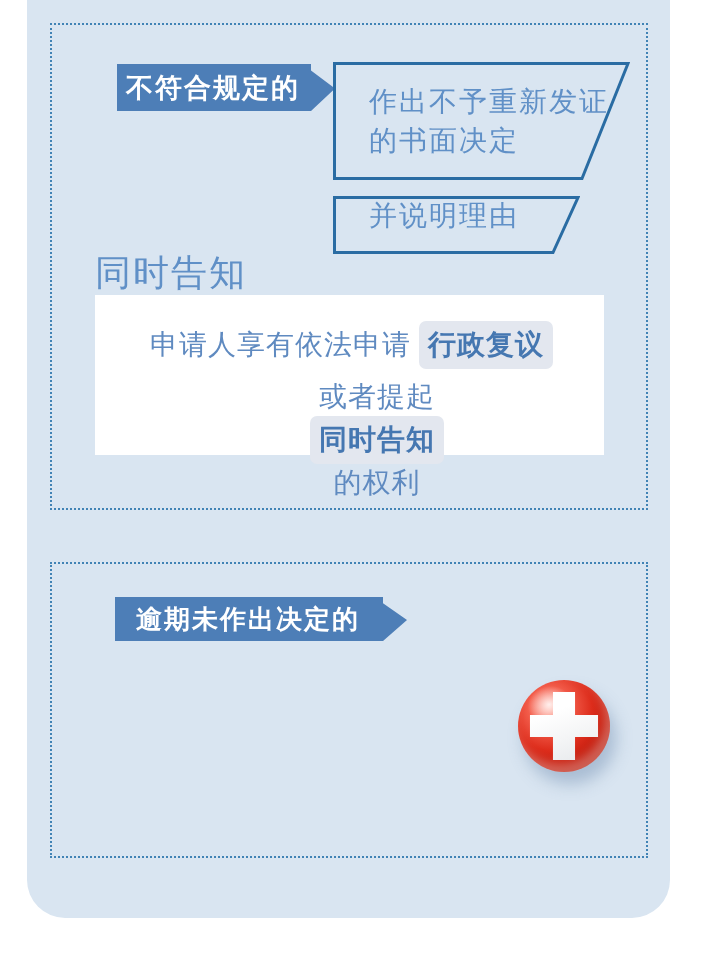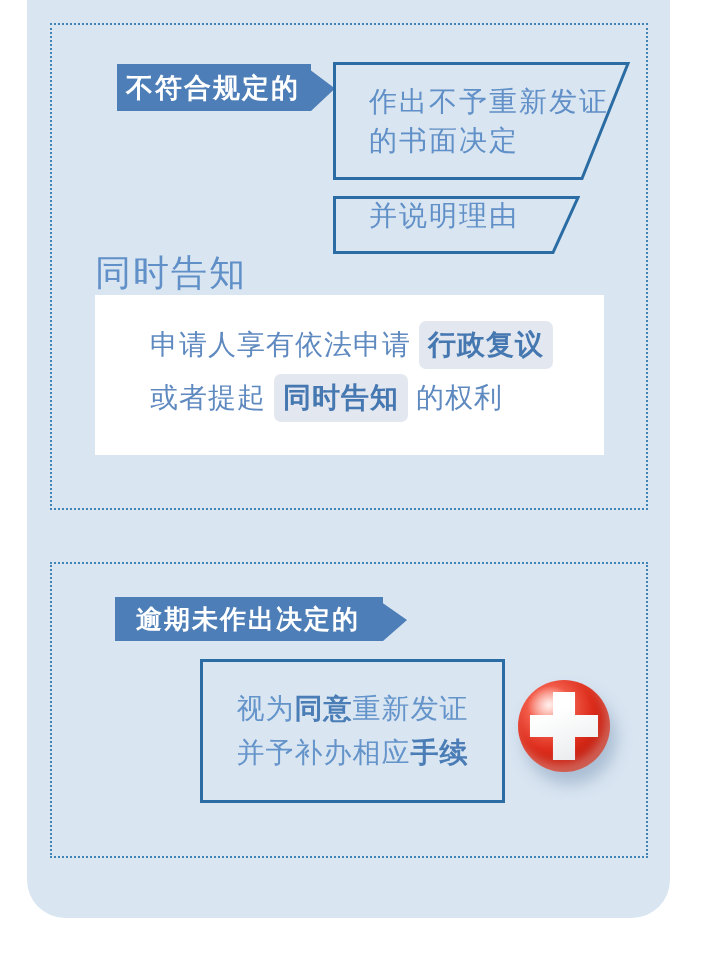--- a/index.html
+++ b/index.html
@@ -83,21 +83,21 @@
     top: 295px;
     width: 509px;
     height: 160px;
     background: #ffffff;
     padding: 30px 0 0 55px;
     color: #5f8ac0;
     font-size: 28px;
     letter-spacing: 1px;
   }
   .white-box .nline { display: flex; align-items: center; height: 40px; }
-  .white-box .nline + .nline { margin-top: 13px; }
+  .white-box .nline + .nline { margin-top: 13px; flex-direction: column; }
   .hl {
     display: inline-block;
     background: #e3e7ef;
     color: #4577b1;
     font-weight: bold;
     padding: 5px 9px;
     margin: 0 8px;
     border-radius: 7px;
   }
 
@@ -196,27 +196,19 @@
       <span>的权利</span>
     </div>
   </div>
 
   <div class="dashed-box sec2"></div>
 
   <div class="tag tag2">
     <span>逾期未作出决定的</span>
   </div>
 
-  <div class="result-box">
-    <div>
-      <span>视为</span><span class="bold-seg">同意</span><span>重新发证</span>
-    </div>
-    <div>
-      <span>并予补办相应</span><span class="bold-seg">手续</span>
-    </div>
-  </div>
 
   <div class="sphere">
     <div class="gloss"></div>
     <div class="plus"></div>
   </div>
 
 </div>
 
 </body></html>

